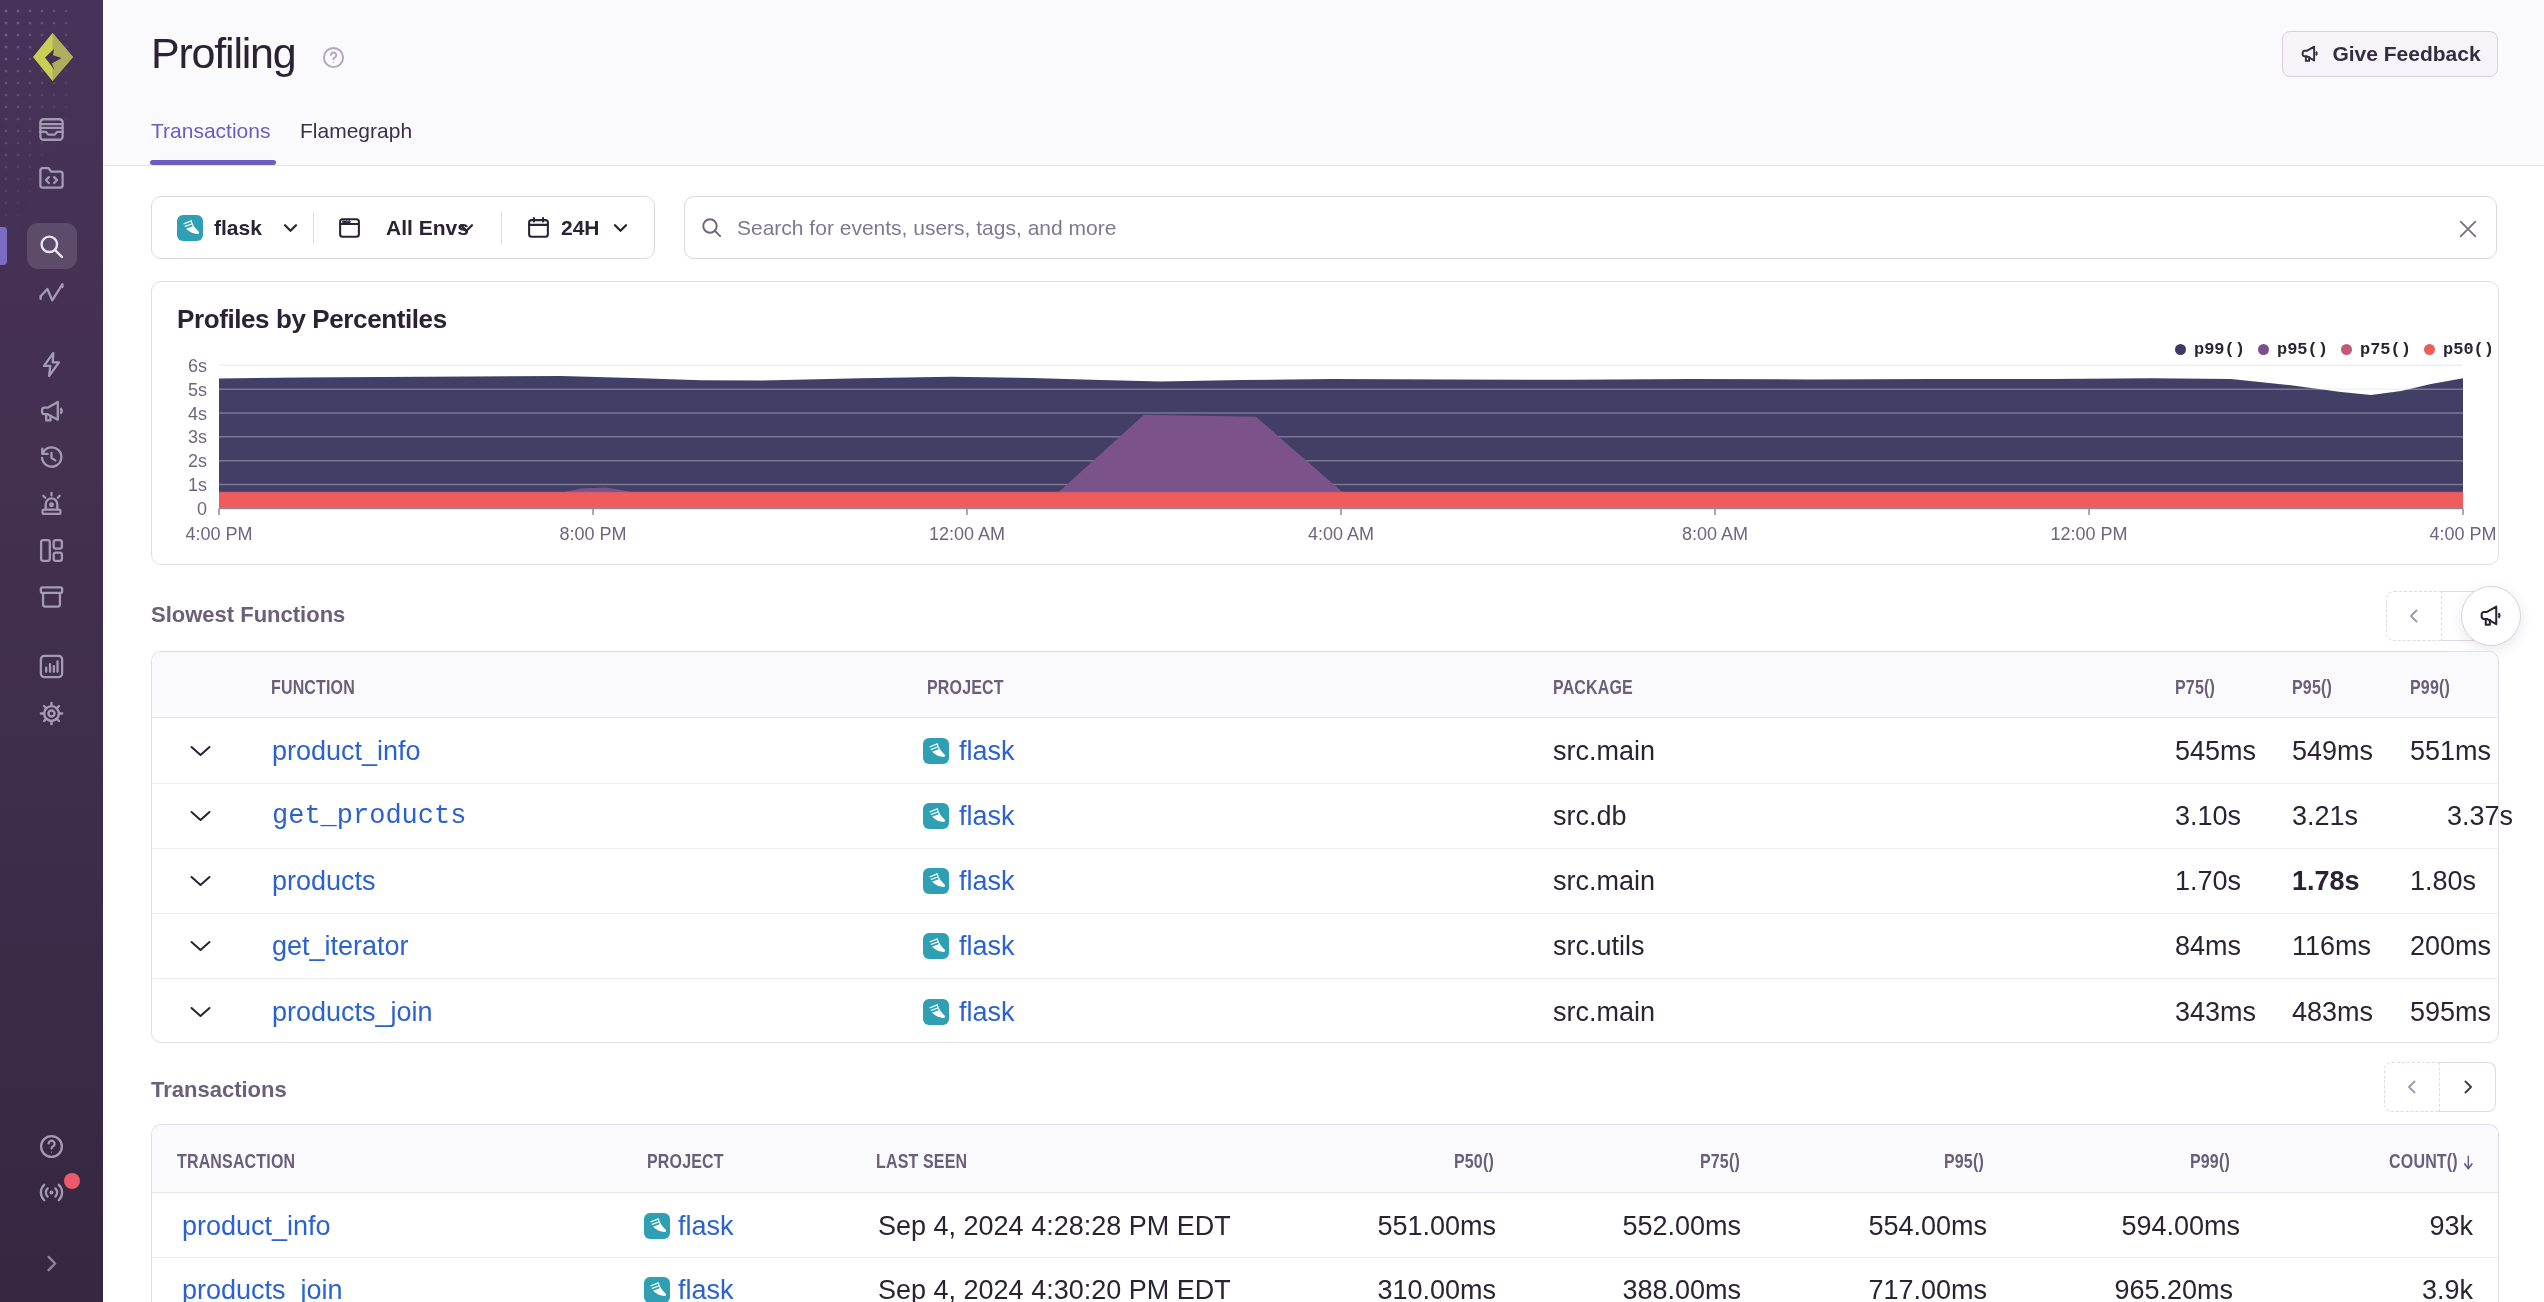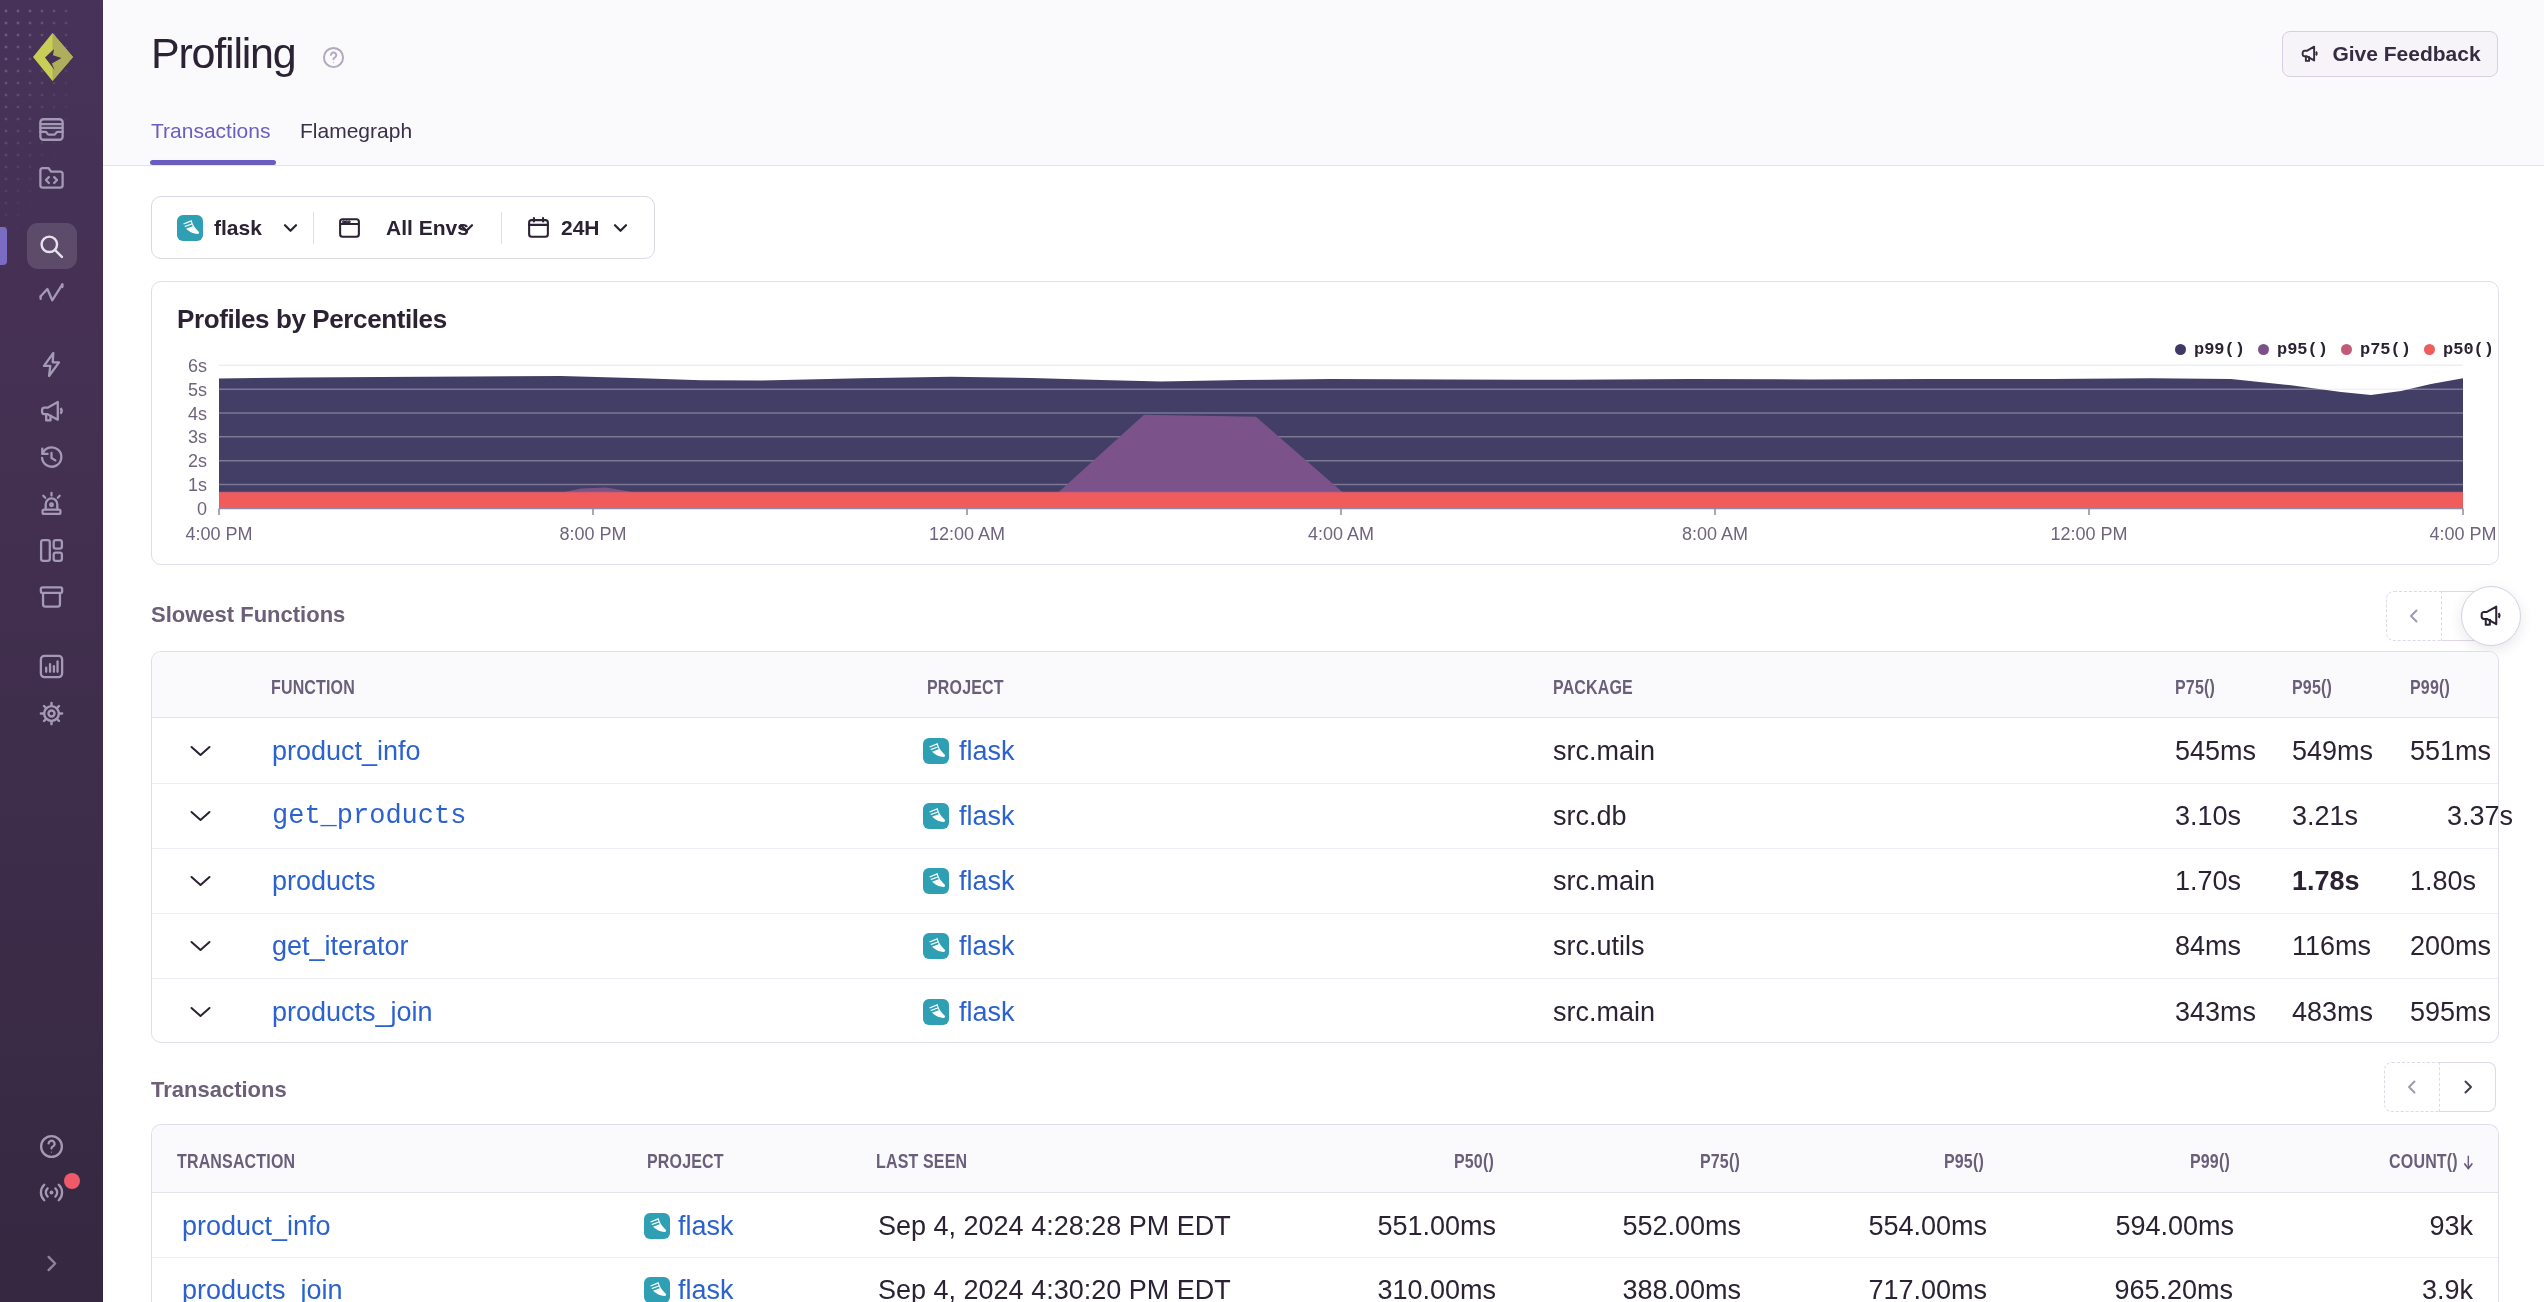--- a/index.html
+++ b/index.html
@@ -237,20 +237,30 @@
       </svg>
     <span class="fit fdiv" style="left:349px;"></span>
     <svg class="fit" style="left:374px;" width="25" height="25" viewBox="0 0 24 24" fill="none" stroke="#2b2233" stroke-width="2" stroke-linejoin="round" stroke-linecap="round">
         <rect x="3" y="4.4" width="18" height="16" rx="2.4"></rect>
         <path d="M3 9 H21"></path>
         <path d="M7.6 2.4 v3.4 M16.4 2.4 v3.4"></path>
       </svg>
     <span class="fit flbl" style="left:409px;">24H</span>
     <svg class="fit" style="left:461px;" width="15" height="10" viewBox="0 0 15 10" fill="none" stroke="#2b2233" stroke-width="2.2" stroke-linecap="round" stroke-linejoin="round">
         <path d="M2 2.2 L7.5 7.8 L13 2.2"></path>
+      </svg>
+  </div>
+  <div id="searchbar" class="ctrlbox">
+    <svg style="margin-left:15px;" width="23" height="23" viewBox="0 0 24 24" fill="none" stroke="#6e6480" stroke-width="2" stroke-linecap="round">
+        <circle cx="10.4" cy="10.4" r="7"></circle>
+        <path d="M15.6 15.6 L21 21"></path>
+      </svg>
+    <span id="searchph" style="margin-left:14px;">Search for events, users, tags, and more</span>
+    <svg style="position:absolute; right:17px; top:21px;" width="22" height="22" viewBox="0 0 24 24" fill="none" stroke="#776d85" stroke-width="1.9" stroke-linecap="round">
+        <path d="M4 4 L20 20 M20 4 L4 20"></path>
       </svg>
   </div>
 
   <div id="chartcard" class="card" style="top:281px; height:284px;">
     <div style="position:absolute; left:25px; top:22px; font-size:26px; font-weight:bold; color:#2b2233; letter-spacing:-0.4px;">Profiles by Percentiles</div>
     <div style="position:absolute; right:4px; top:58px; display:flex; align-items:center; gap:13px; font-family:'Liberation Mono',monospace; font-size:17px; font-weight:bold; color:#2b2233;">
       <span style="display:flex;align-items:center;gap:8px;"><span style="width:11px;height:11px;border-radius:50%;background:#3e3a65;"></span>p99()</span>
       <span style="display:flex;align-items:center;gap:8px;"><span style="width:11px;height:11px;border-radius:50%;background:#7a5189;"></span>p95()</span>
       <span style="display:flex;align-items:center;gap:8px;"><span style="width:11px;height:11px;border-radius:50%;background:#c25b7a;"></span>p75()</span>
       <span style="display:flex;align-items:center;gap:8px;"><span style="width:11px;height:11px;border-radius:50%;background:#f05c5c;"></span>p50()</span>
@@ -454,21 +464,21 @@
           <svg viewBox="0 0 26 26">
             <path fill="#fff" d="M6.3 8.4 L14.6 4.9 C15.6 9.2 17.2 12.2 21.6 16.4 C22.7 17.4 21.9 19.1 20.3 18.9 C13.6 18.1 8.6 14.7 6.3 8.4 Z"></path>
             <path stroke="#2fa0b3" stroke-width="1.7" d="M5.8 10.8 L14.2 7.6 M7.2 13.4 L15.4 10.4" fill="none"></path>
           </svg>
         </span>
       <span class="cell link" style="left:526px;">flask</span>
       <span class="cell" style="left:726px;">Sep 4, 2024 4:28:28 PM EDT</span>
       <span class="cell" style="right:1002px;">551.00ms</span>
       <span class="cell" style="right:757px;">552.00ms</span>
       <span class="cell" style="right:511px;">554.00ms</span>
-      <span class="cell" style="right:264px;margin-left:36px;">594.00ms</span>
+      <span class="cell" style="right:258px;margin-left:36px;">594.00ms</span>
       <span class="cell" style="right:25px;">93k</span>
     </div>
     <div class="tr2" style="top:132px;">
       <span class="cell link" style="left:30px;">products_join</span>
       <span class="favatar" style="left:492px;">
           <svg viewBox="0 0 26 26">
             <path fill="#fff" d="M6.3 8.4 L14.6 4.9 C15.6 9.2 17.2 12.2 21.6 16.4 C22.7 17.4 21.9 19.1 20.3 18.9 C13.6 18.1 8.6 14.7 6.3 8.4 Z"></path>
             <path stroke="#2fa0b3" stroke-width="1.7" d="M5.8 10.8 L14.2 7.6 M7.2 13.4 L15.4 10.4" fill="none"></path>
           </svg>
         </span>

